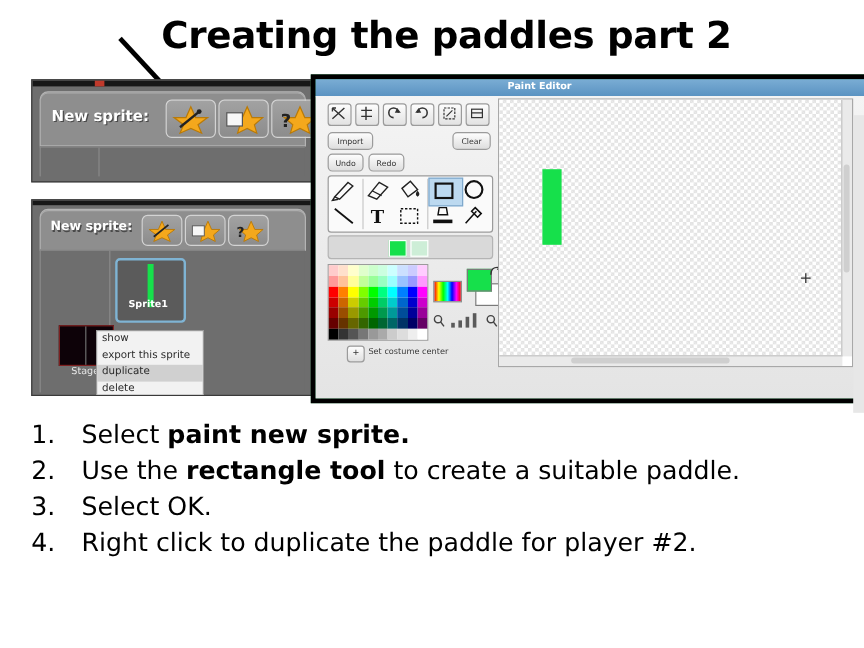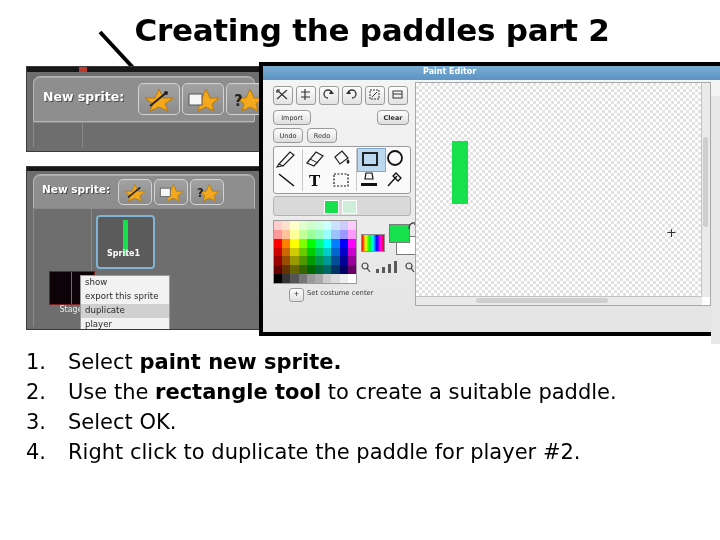--- a/index.html
+++ b/index.html
@@ -150,21 +150,21 @@
   }
   .xform-btn svg{position:absolute;left:2px;top:1px;}
 
   .pill-btn{
     position:absolute;border-radius:4px;
     background:linear-gradient(#fdfdfd,#dedede);border:1px solid #9b9b9b;
     font-size:6.5px;color:#333;text-align:center;font-family:"DejaVu Sans", sans-serif;
     display:flex;align-items:center;justify-content:center;
   }
   .btn-import{left:6px;top:28px;width:36px;height:13px;}
-  .btn-clear{left:110px;top:28px;width:30px;height:13px;font-weight:bold;}
+  .btn-clear{left:110px;top:28px;width:30px;height:13px;}
   .btn-undo{left:6px;top:46px;width:28px;height:13px;}
   .btn-redo{left:40px;top:46px;width:28px;height:13px;}
 
   .tool-palette{
     position:absolute;left:6px;top:64px;width:136px;height:46px;
     background:#fafafa;border:1px solid #9b9b9b;border-radius:3px;
   }
   .tool-cell{position:absolute;width:27px;height:22px;}
   .tool-cell.sel{background:#bcd9f0;border:1px solid #7fa8cc;}
   .tp-vdiv{position:absolute;top:2px;width:1px;height:42px;background:#c8c8c8;}
@@ -335,21 +335,21 @@
 
       <div class="sprite-thumb">
         <div class="paddle"></div>
       </div>
       <div class="sprite-caption">Sprite1</div>
 
       <div class="ctx-menu">
         <div class="ctx-item">show</div>
         <div class="ctx-item">export this sprite</div>
         <div class="ctx-item selected">duplicate</div>
-        <div class="ctx-item">player</div>
+        <div class="ctx-item">delete</div>
       </div>
     </div>
   </div>
 
   <div class="paint-editor">
     <div class="pe-titlebar"></div>
     <div class="pe-title">Paint Editor</div>
 
     <div class="pe-body">
 

